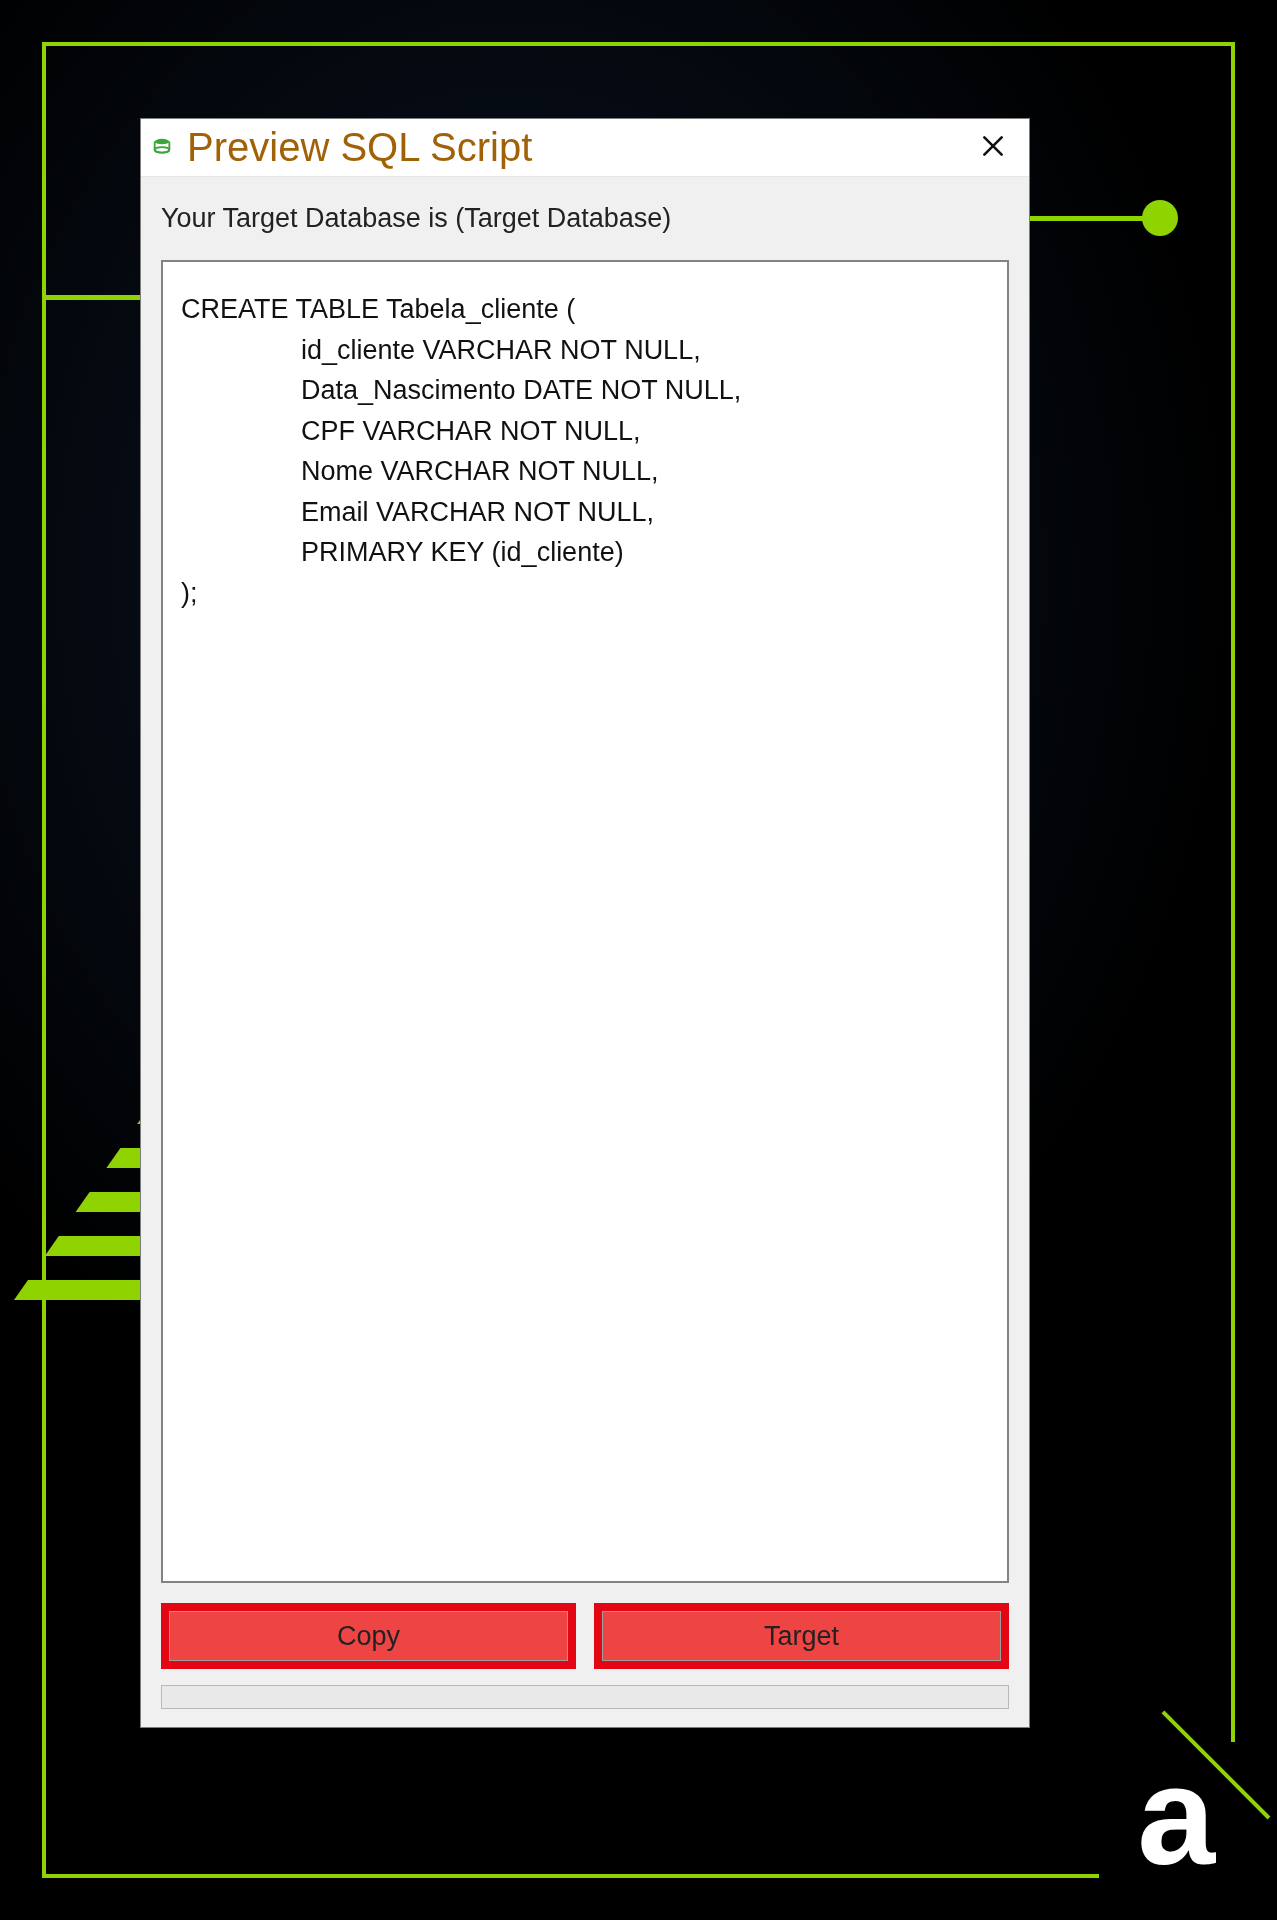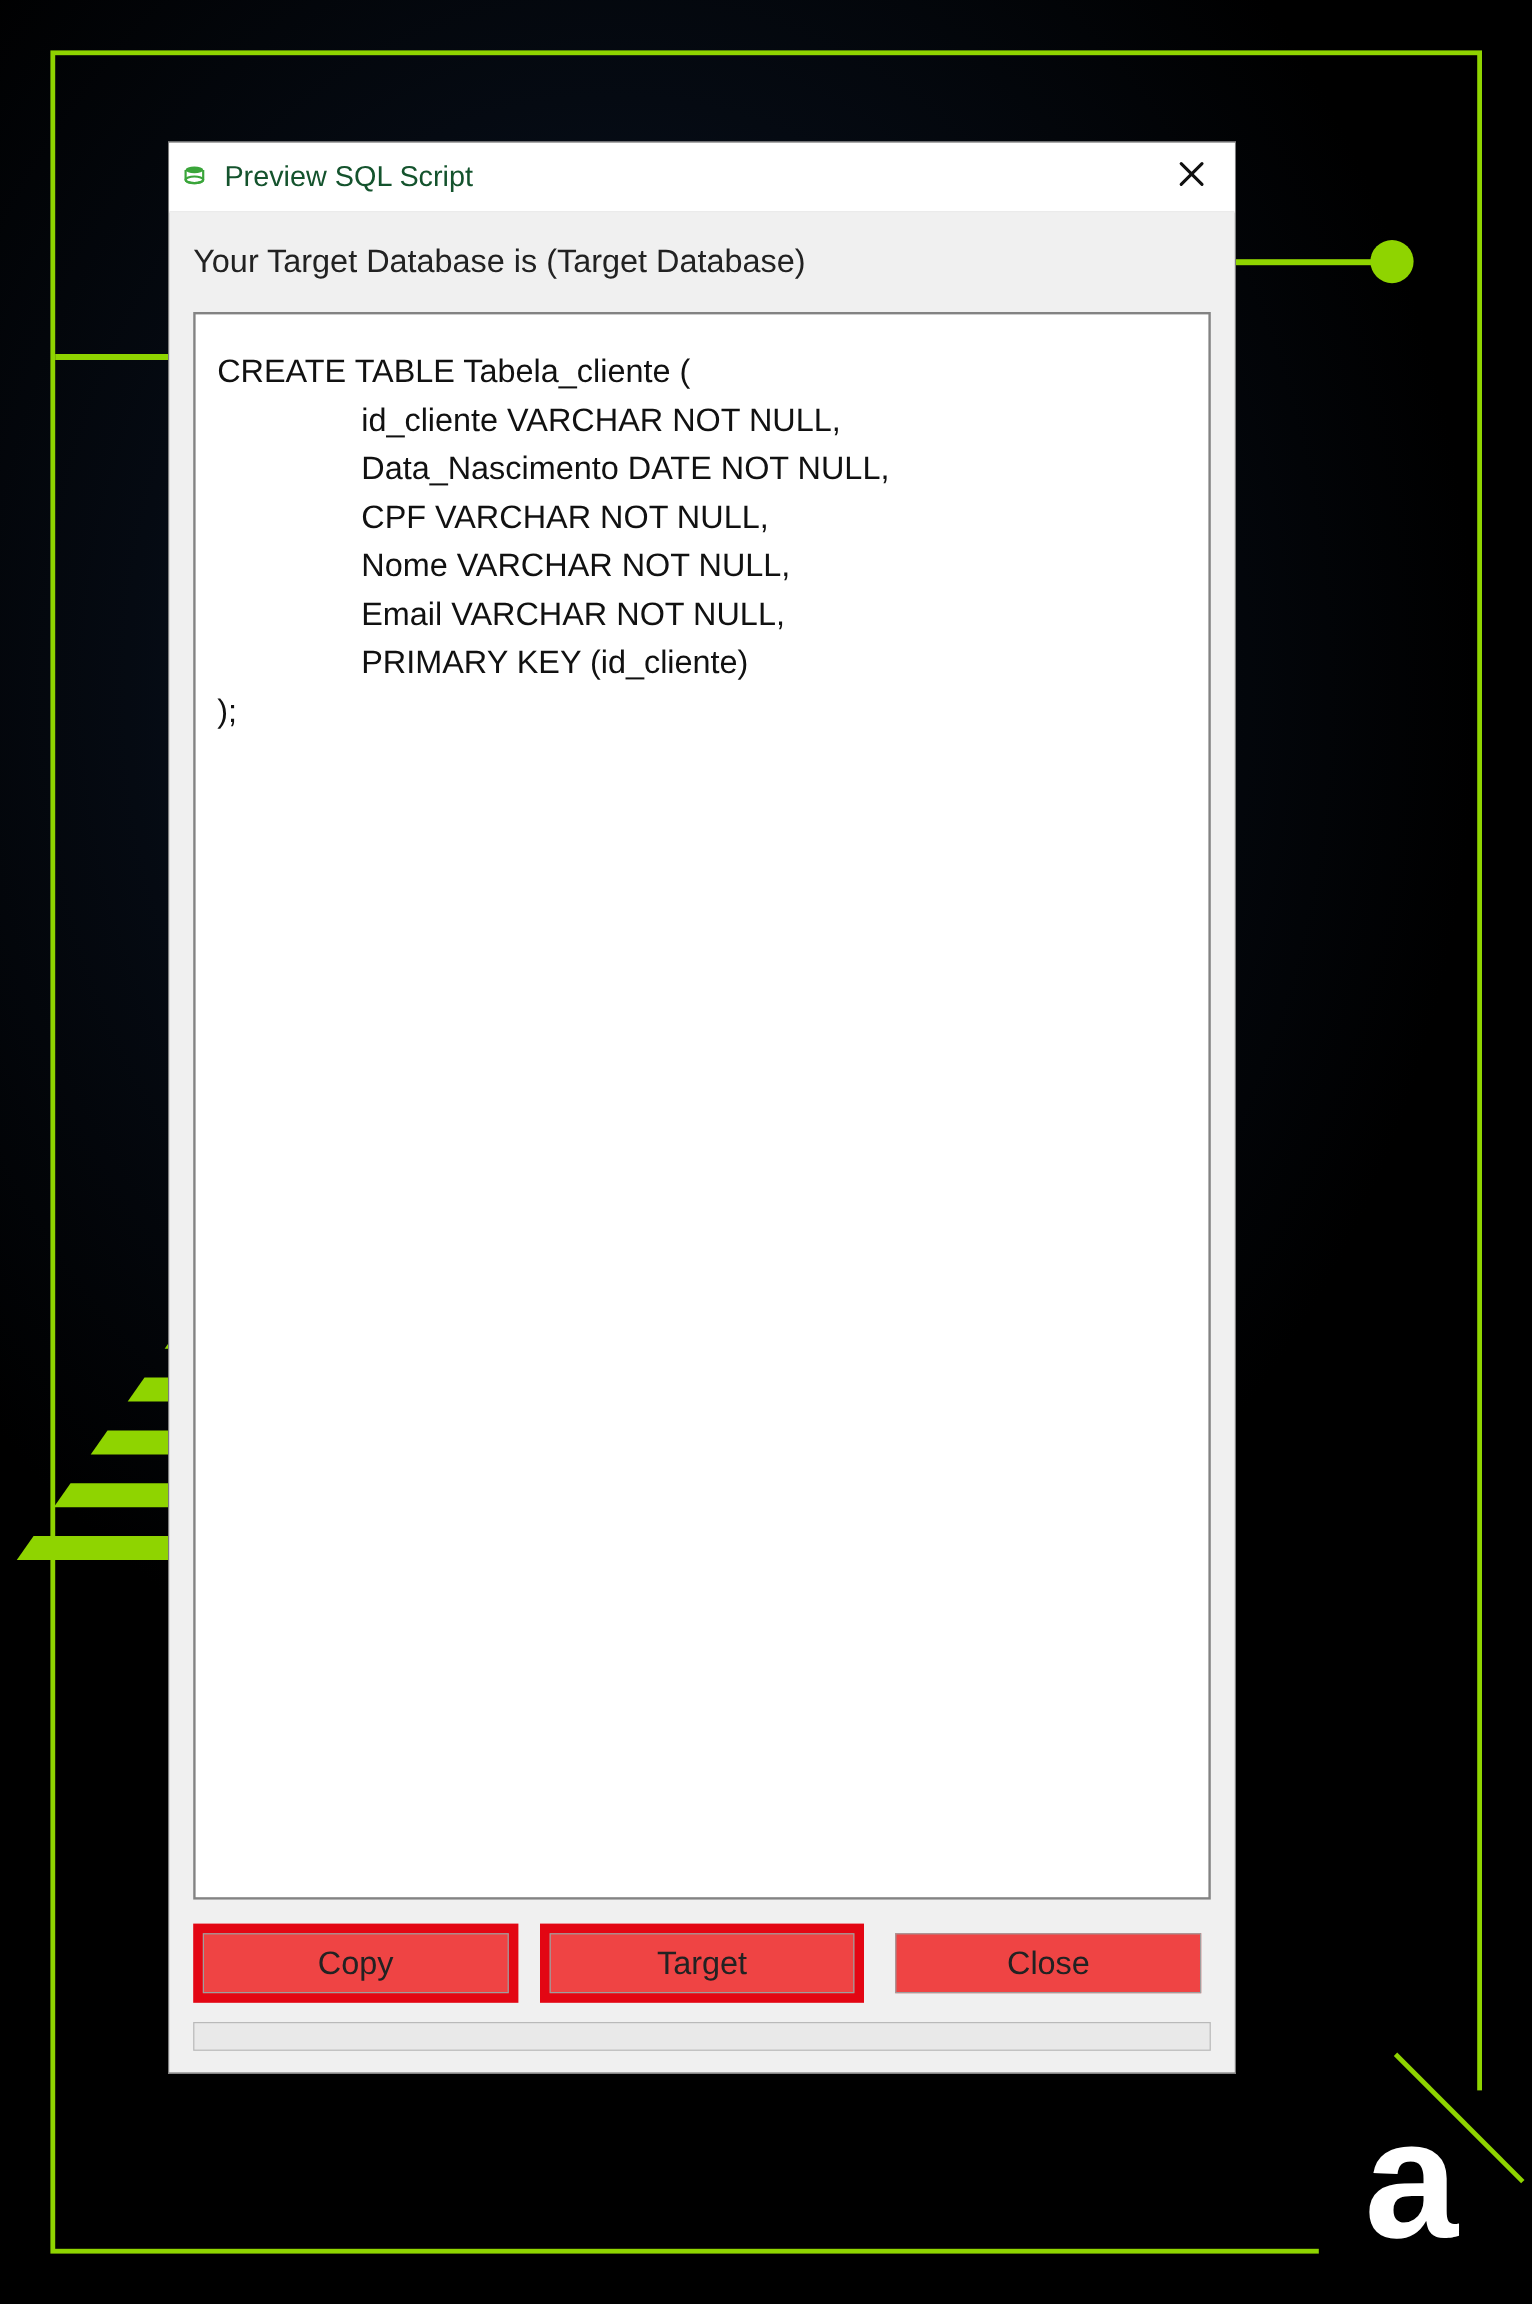--- a/index.html
+++ b/index.html
@@ -113,22 +113,22 @@
     border-bottom: 1px solid #e6e6e6;
   }
   .titlebar .app-icon {
     width: 22px; height: 22px;
     margin-right: 14px;
     display: inline-block;
     position: relative;
   }
   .titlebar .app-icon svg { width: 22px; height: 22px; }
   .titlebar .title {
-    font-size: 24px;
-    color: #14532d;
+    font-size: 40px;
+    color: #a16207;
   }
   .titlebar .close {
     margin-left: auto;
     width: 48px; height: 48px;
     display: flex; align-items: center; justify-content: center;
     cursor: pointer;
   }
   .titlebar .close svg { width: 26px; height: 26px; }
 
   .body {
@@ -236,21 +236,18 @@
                 PRIMARY KEY (id_cliente)
 );</div>
 
     <div class="button-row">
       <div class="btn-wrap highlight">
         <button class="btn">Copy</button>
       </div>
       <div class="btn-wrap highlight">
         <button class="btn">Target</button>
       </div>
-      <div class="btn-wrap">
-        <button class="btn">Close</button>
-      </div>
     </div>
 
     <div class="status-strip"></div>
   </div>
 
 </div>
 
 </body></html>

